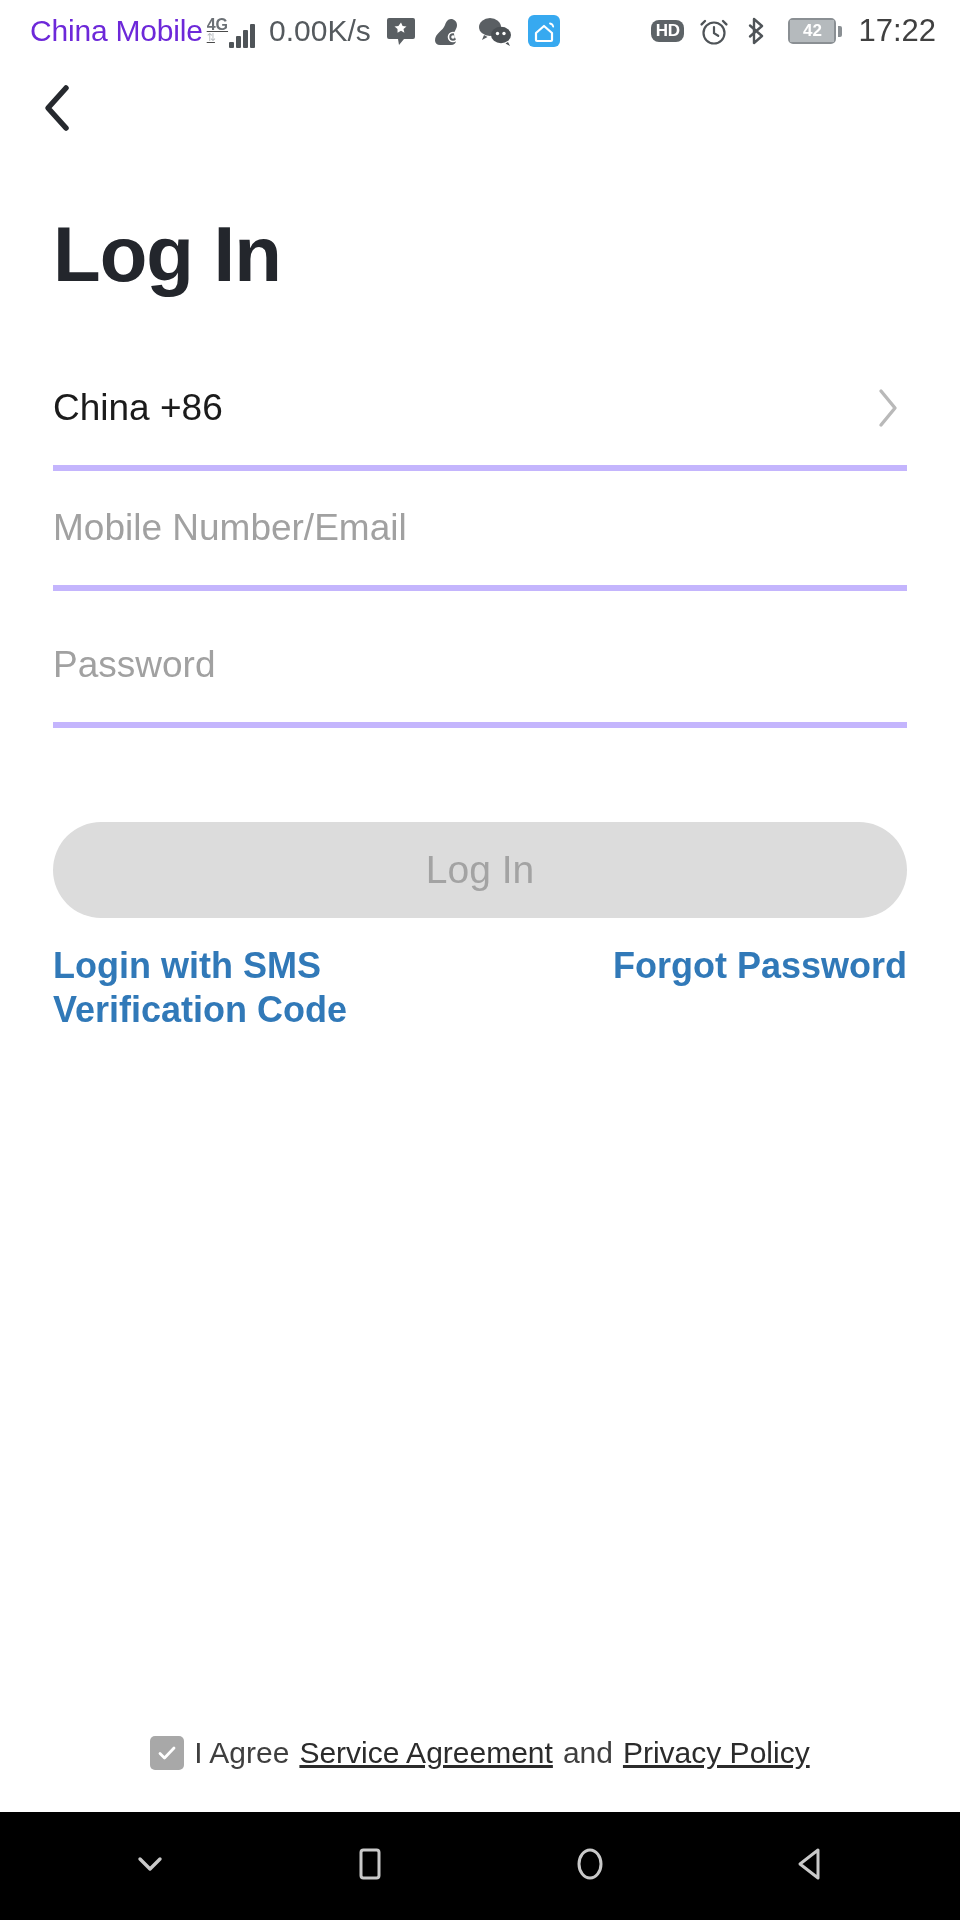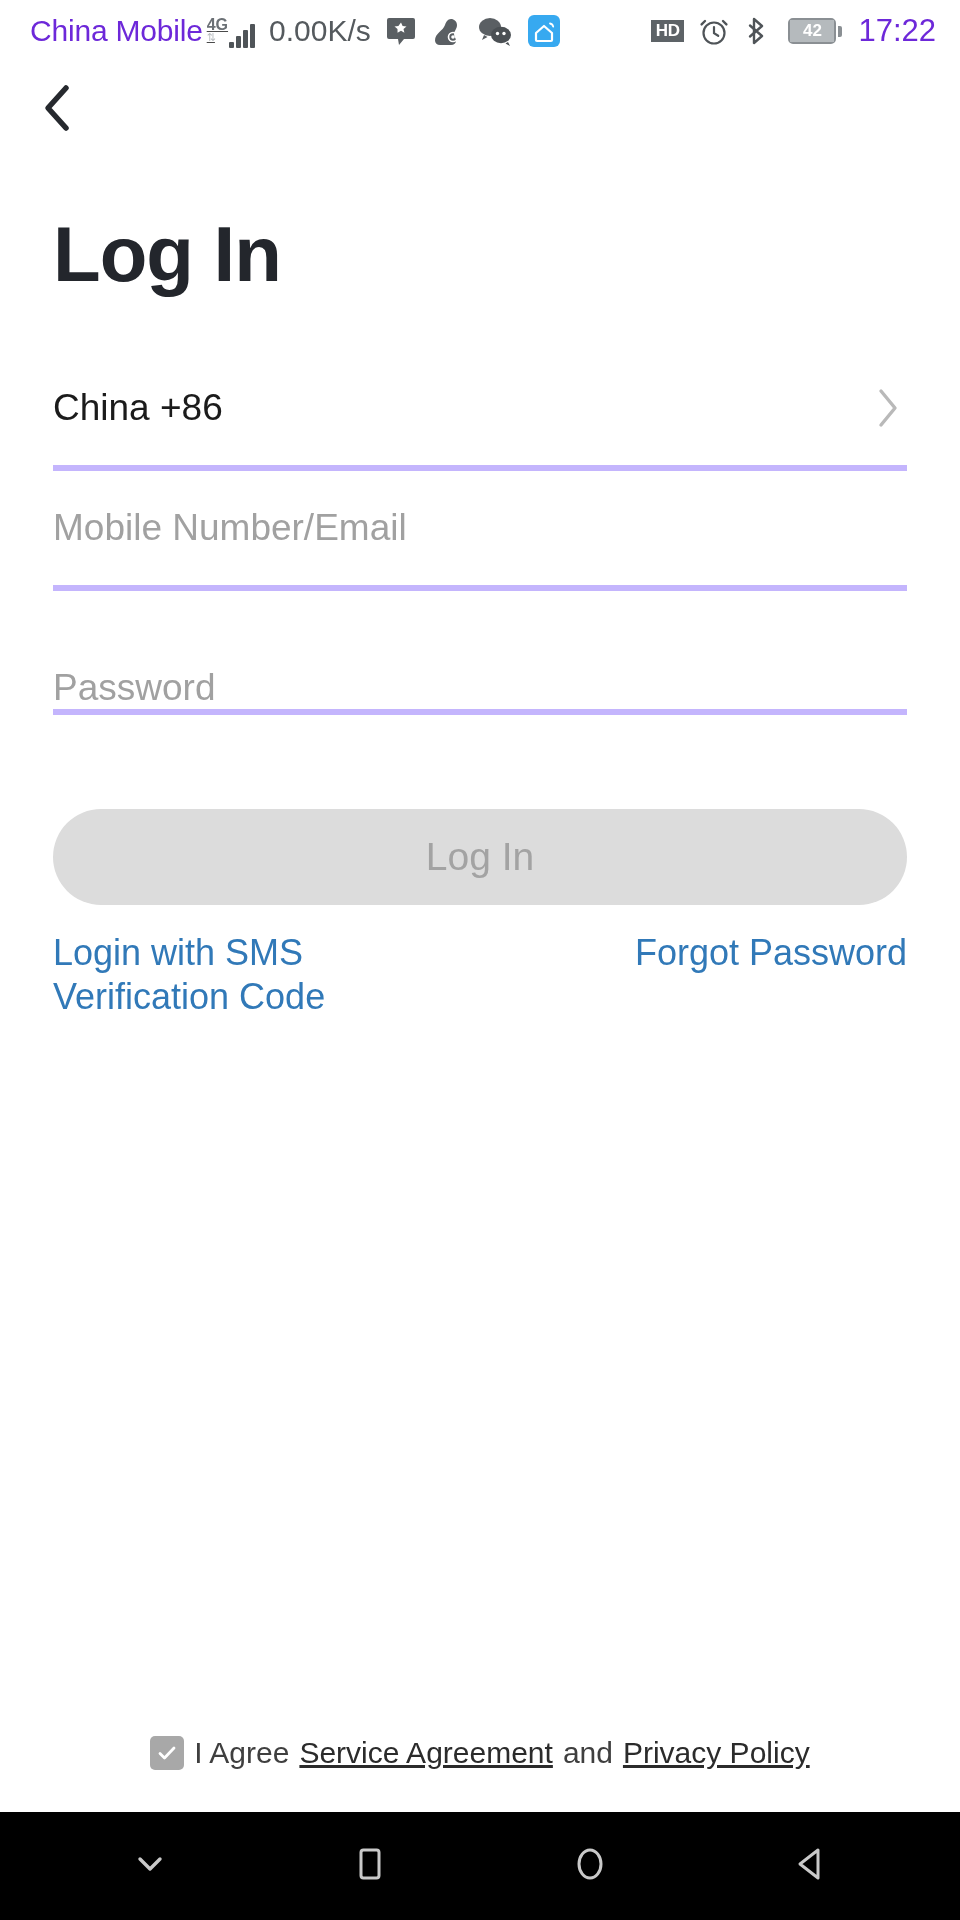--- a/index.html
+++ b/index.html
@@ -105,21 +105,21 @@
   .sb-right {
     display: flex;
     align-items: center;
     gap: 0;
   }
   .hd-badge {
     background: #5d6367;
     color: #ffffff;
     font-size: 17px;
     font-weight: bold;
-    border-radius: 0;
+    border-radius: 8px;
     padding: 2px 5px 3px 5px;
     line-height: 1;
     letter-spacing: -0.5px;
   }
   .battery {
     display: flex;
     align-items: center;
     margin-left: 16px;
   }
   .battery .body {
@@ -147,21 +147,21 @@
   }
   .battery .cap {
     width: 4px;
     height: 11px;
     background: #8a8f93;
     margin-left: 2px;
     border-radius: 0 2px 2px 0;
   }
   .clock {
     font-size: 31px;
-    color: #6d28d9;
+    color: #404040;
     margin-left: 16px;
     white-space: nowrap;
   }
 
   
   .topbar {
     height: 96px;
     flex: 0 0 96px;
     display: flex;
     align-items: center;
@@ -197,21 +197,21 @@
   .field {
     position: relative;
     height: 120px;
     display: flex;
     align-items: center;
     border-bottom: 6px solid #c4b5fd;
     box-sizing: border-box;
   }
   .field.country { margin-top: 58px; }
   .field.mobile  { margin-top: 0px; }
-  .field.password{ margin-top: 4px; align-items: flex-end; }
+  .field.password{ margin-top: 17px; }
 
   .field-value {
     font-size: 37px;
     color: #1b1b1b;
     flex: 1 1 auto;
   }
   .field input {
     border: none;
     outline: none;
     background: transparent;
@@ -256,20 +256,21 @@
     display: flex;
     justify-content: space-between;
     align-items: flex-start;
   }
   .link {
     color: #3179b8;
     font-size: 36px;
     line-height: 1.22;
     cursor: pointer;
     text-decoration: none;
+    font-weight: bold;
   }
   .link.sms { max-width: 330px; }
   .link.forgot { white-space: nowrap; text-align: right; }
 
   .spacer { flex: 1 1 auto; }
 
   
   .agreement {
     display: flex;
     align-items: center;

